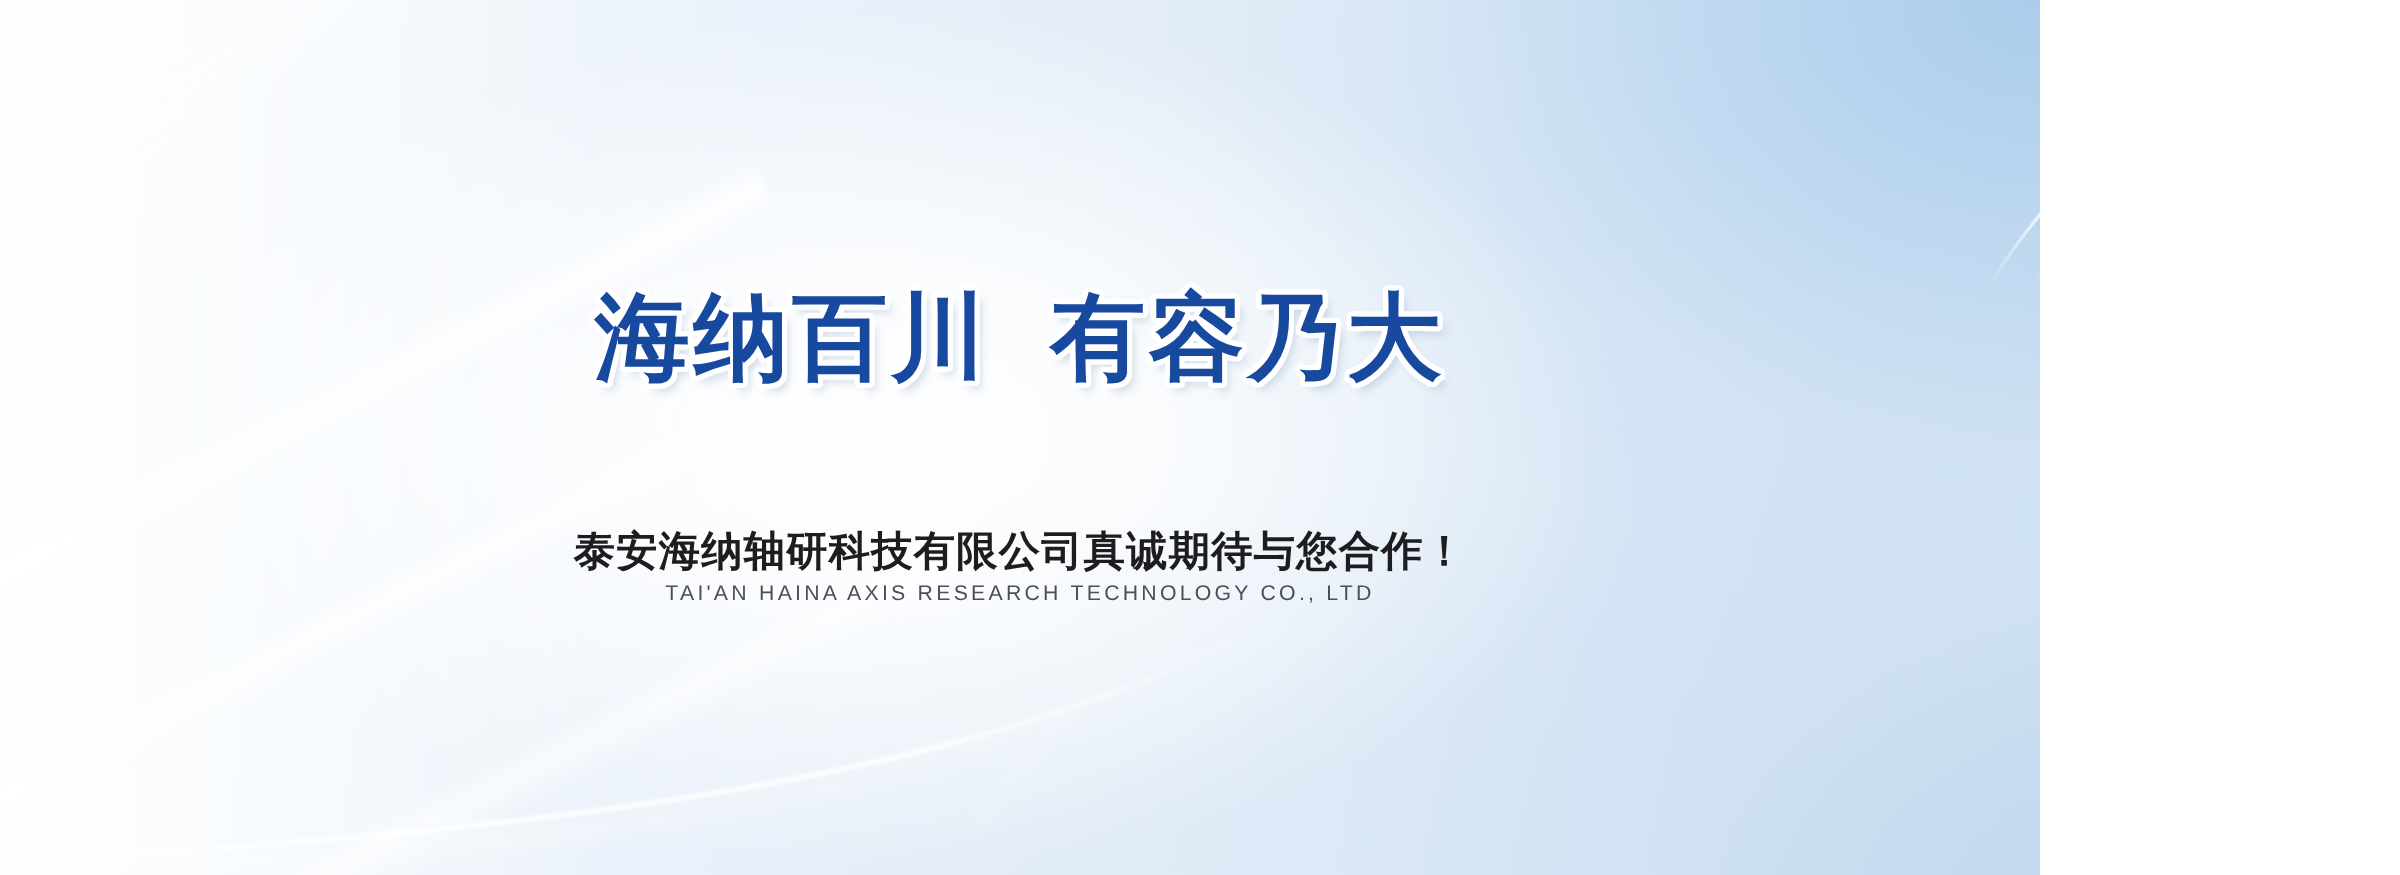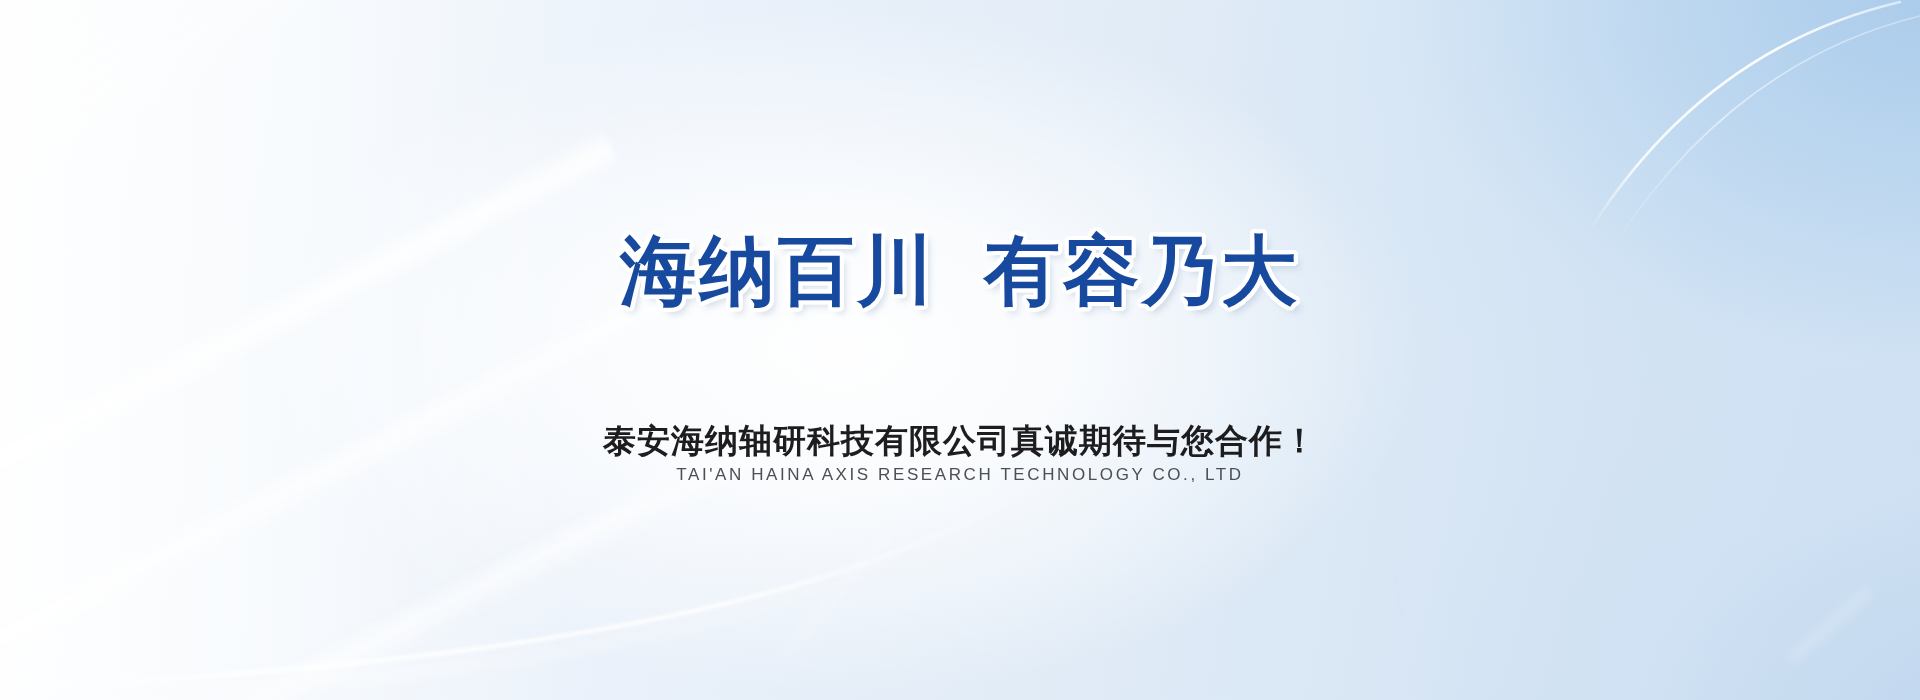--- a/index.html
+++ b/index.html
@@ -4,21 +4,21 @@
 <title>Hero Banner</title>
 <style>
   html, body {
     margin: 0;
     padding: 0;
     background: #ffffff;
   }
 
   .stage {
     position: relative;
-    width: 1920px;
+    width: 1632px;
     height: 700px;
     overflow: hidden;
     font-family: "Liberation Sans", "DejaVu Sans", sans-serif;
     
     background:
       linear-gradient(100deg,
         #f7fafd 0%,
         #f2f7fc 18%,
         #eaf1fa 36%,
         #e2ecf7 55%,

